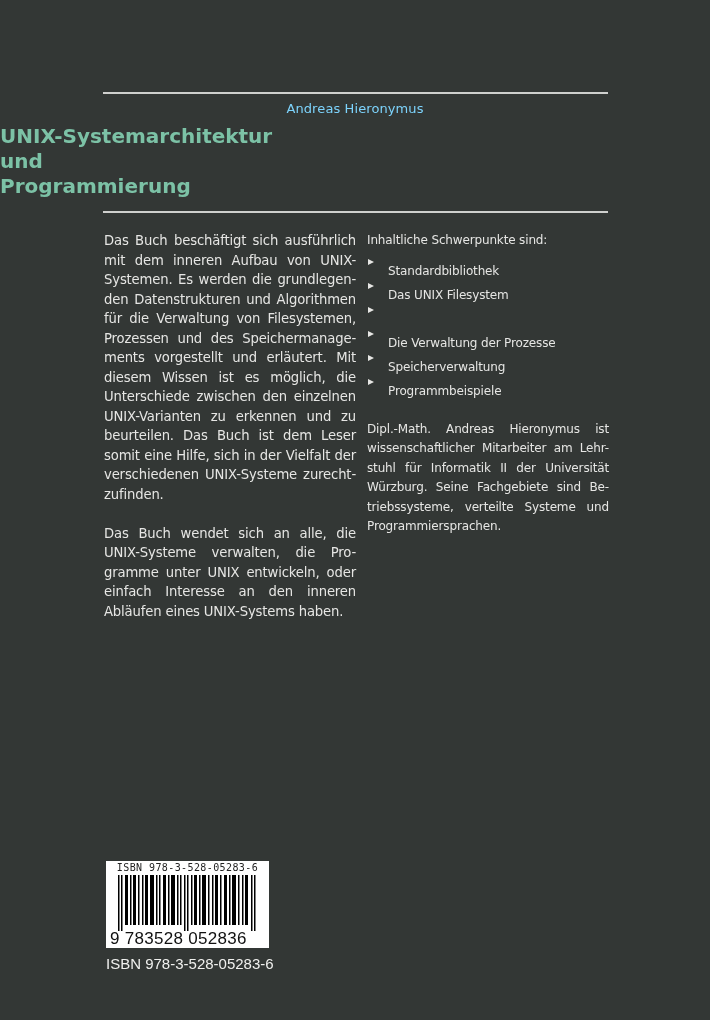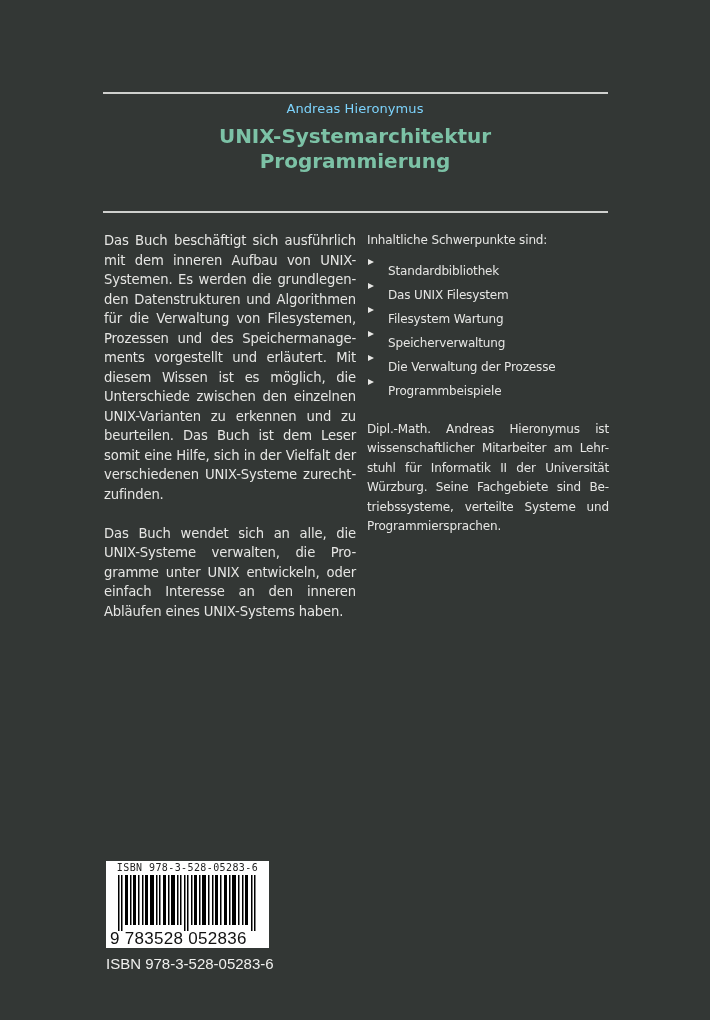--- a/index.html
+++ b/index.html
@@ -17,21 +17,21 @@
   }
   #rule-top { top: 92px; }
   #rule-bottom { top: 211px; }
   .author {
     position: absolute; top: 101px; left: 0; width: 710px;
     text-align: center; font-size: 13px; color: #7dd3fc;
     letter-spacing: 0.1px;
   }
   .title {
     position: absolute; top: 124px; left: 0; width: 710px;
-    text-align: center; color: #7cc2a6; font-weight: bold;
+    color: #7cc2a6; font-weight: bold;
     font-size: 20px; line-height: 25px;
   }
   .title div { white-space: nowrap; }
   .col-left {
     position: absolute; left: 104px; top: 231px; width: 252px;
     font-size: 13.2px; line-height: 19.5px; text-align: justify;
     letter-spacing: -0.15px;
   }
   .col-left p { margin: 0 0 19.5px 0; }
   .col-right {
@@ -68,20 +68,21 @@
     font-family: "Liberation Sans", sans-serif; font-size: 15px; color: #f0f0ee;
   }
 </style>
 </head>
 <body>
 
 <div class="rule" id="rule-top"></div>
 <div class="author">Andreas Hieronymus</div>
 <div class="title">
   <div>UNIX-Systemarchitektur</div>
+  <div>und</div>
   <div>Programmierung</div>
 </div>
 <div class="rule" id="rule-bottom"></div>
 
 <div class="col-left">
   <p>Das Buch beschäftigt sich ausführlich mit dem inneren Aufbau von UNIX-Systemen. Es werden die grundlegen-den Datenstrukturen und Algorithmen für die Verwaltung von Filesystemen, Prozessen und des Speichermanage-ments vorgestellt und erläutert. Mit diesem Wissen ist es möglich, die Unterschiede zwischen den einzelnen UNIX-Varianten zu erkennen und zu beurteilen. Das Buch ist dem Leser somit eine Hilfe, sich in der Vielfalt der verschiedenen UNIX-Systeme zurecht-zufinden.</p>
   <p>Das Buch wendet sich an alle, die UNIX-Systeme verwalten, die Pro-gramme unter UNIX entwickeln, oder einfach Interesse an den inneren Abläufen eines UNIX-Systems haben.</p>
 </div>
 
 <div class="col-right">
@@ -90,29 +91,28 @@
     <li>
         <span class="tri"></span>
         <span>Standardbibliothek</span>
       </li>
     <li>
         <span class="tri"></span>
         <span>Das UNIX Filesystem</span>
       </li>
     <li>
         <span class="tri"></span>
-        <span>Filesystem Wartung</span>
+      </li>
+    <li>
+        <span class="tri"></span>
+        <span>Die Verwaltung der Prozesse</span>
       </li>
     <li>
         <span class="tri"></span>
         <span>Speicherverwaltung</span>
-      </li>
-    <li>
-        <span class="tri"></span>
-        <span>Die Verwaltung der Prozesse</span>
       </li>
     <li>
         <span class="tri"></span>
         <span>Programmbeispiele</span>
       </li>
   </ul>
   <p class="bio">Dipl.-Math. Andreas Hieronymus ist wissenschaftlicher Mitarbeiter am Lehr-stuhl für Informatik II der Universität Würzburg. Seine Fachgebiete sind Be-triebssysteme, verteilte Systeme und Programmiersprachen.</p>
 </div>
 
 <div class="barcode">

